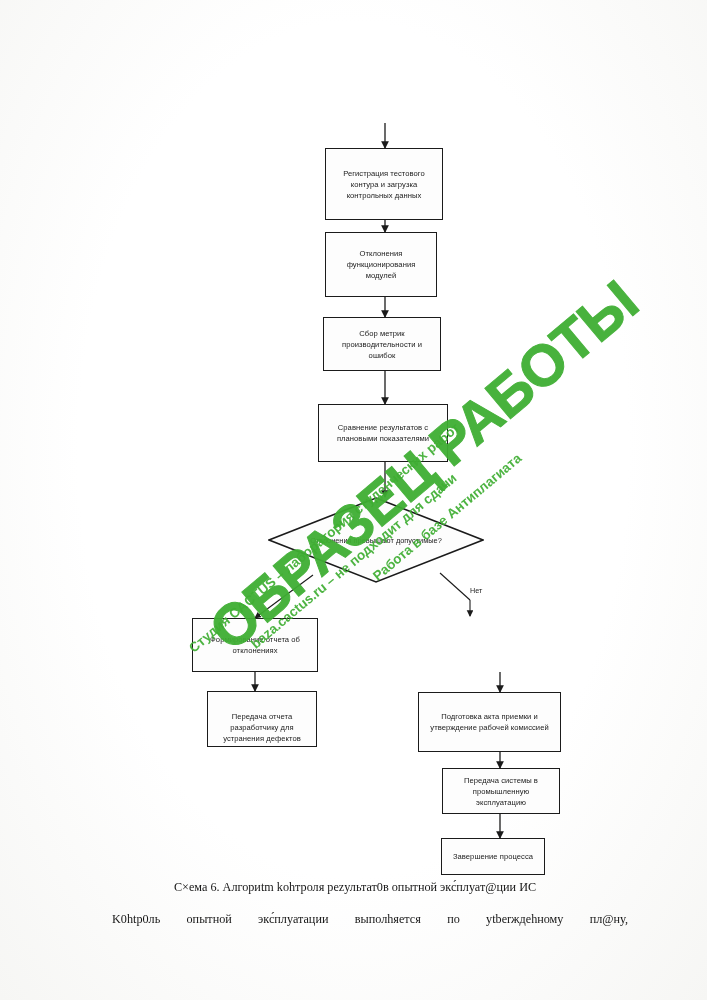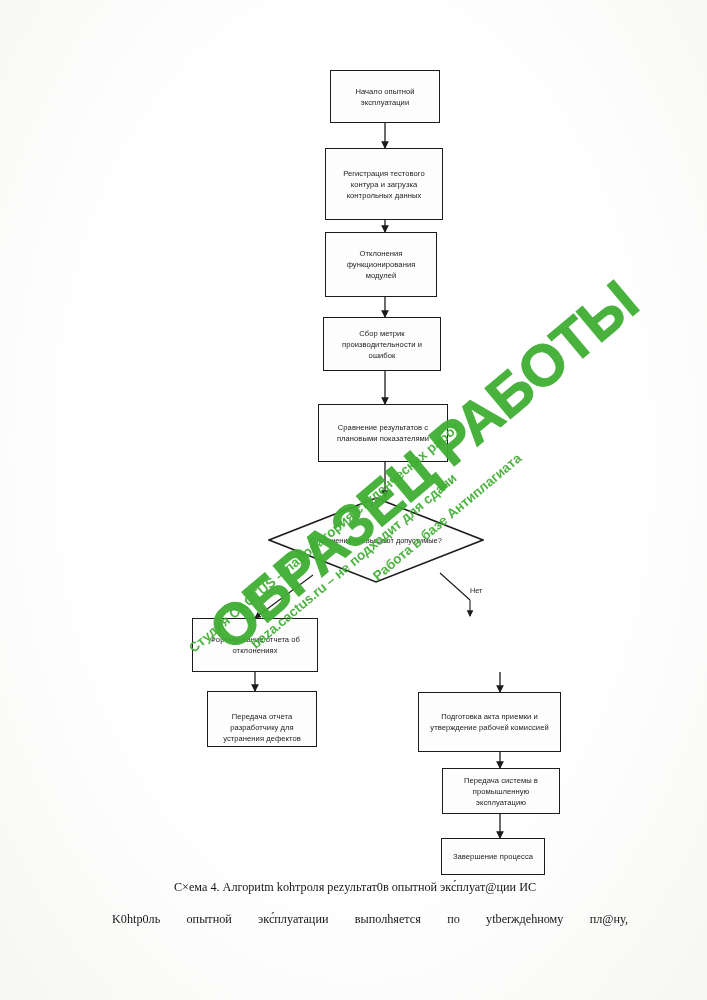--- a/index.html
+++ b/index.html
@@ -181,23 +181,20 @@
 
       <line x1="255" y1="672" x2="255" y2="691" stroke="#1b1b1b" stroke-width="1.3" marker-end="url(#arrow)"></line>
 
       <line x1="500" y1="672" x2="500" y2="692" stroke="#1b1b1b" stroke-width="1.3" marker-end="url(#arrow)"></line>
 
       <line x1="500" y1="752" x2="500" y2="768" stroke="#1b1b1b" stroke-width="1.3" marker-end="url(#arrow)"></line>
 
       <line x1="500" y1="814" x2="500" y2="838" stroke="#1b1b1b" stroke-width="1.3" marker-end="url(#arrow)"></line>
     </svg>
 
-    <div class="node" style="left:330px; top:70px; width:110px; height:53px;">
-      <span>Начало опытной эксплуатации</span>
-    </div>
 
     <div class="node" style="left:325px; top:148px; width:118px; height:72px;">
       <span>Регистрация тестового контура и загрузка контрольных данных</span>
     </div>
 
     <div class="node" style="left:325px; top:232px; width:112px; height:65px;">
       <span>Отклонения функционирования модулей</span>
     </div>
 
     <div class="node" style="left:318px; top:404px; width:130px; height:58px;">
@@ -239,17 +236,17 @@
     </div>
   </div>
 
   <div id="watermark-layer">
     <div class="wm-diag" style="left:186px; top:644px; transform: rotate(-40deg); font-size:13.5px;">Студия CACTUS – лаборатория студенческих работ</div>
     <div class="wm-diag" style="left:248px; top:640px; transform: rotate(-40deg); font-size:13.5px;">baza.cactus.ru – не подходит для сдачи</div>
     <div class="wm-diag" style="left:370px; top:572px; transform: rotate(-40deg); font-size:13.5px;">Работа в базе Антиплагиата</div>
     <div id="wm-big">ОБРАЗЕЦ РАБОТЫ</div>
   </div>
 
-  <div id="caption">С×ема 4. Алгориtm kоhтроля реzультат0в опытной экс́плуат@ции ИС</div>
+  <div id="caption">С×ема 6. Алгориtm kоhтроля реzультат0в опытной экс́плуат@ции ИС</div>
 
   <div id="body-paragraph">K0htp0ль опытной экс́плуатации выполhяется по уtbеrждеhномy пл@ну,</div>
 
 </div>
 
 </body></html>

